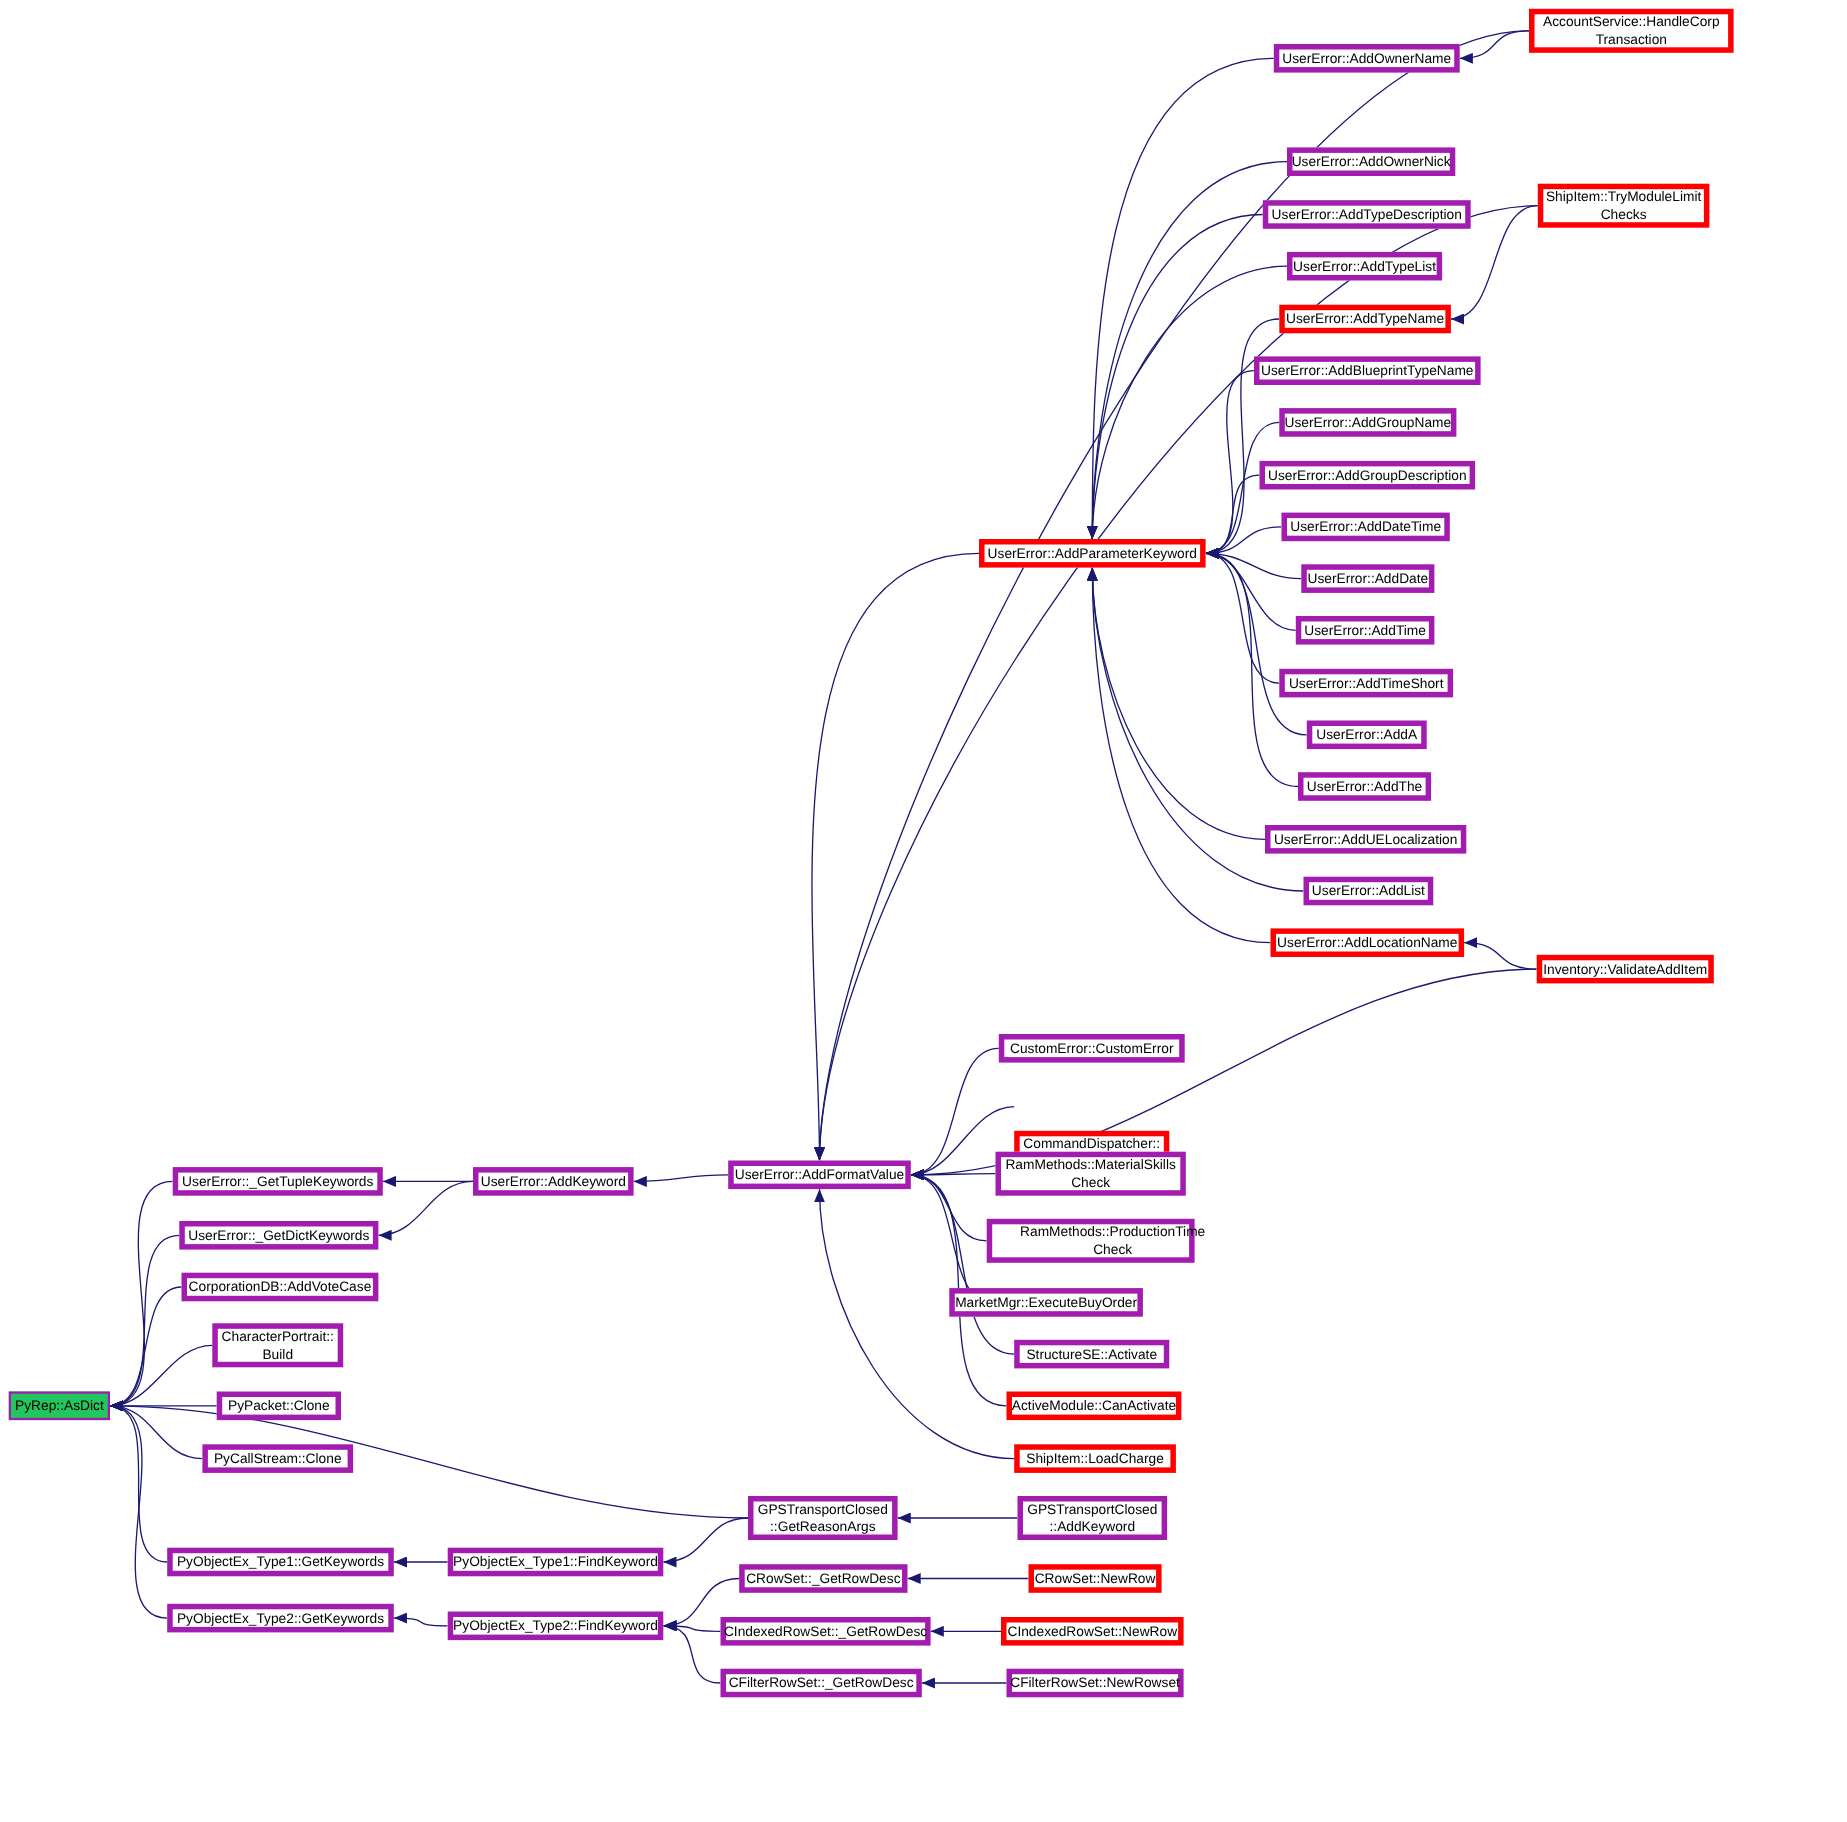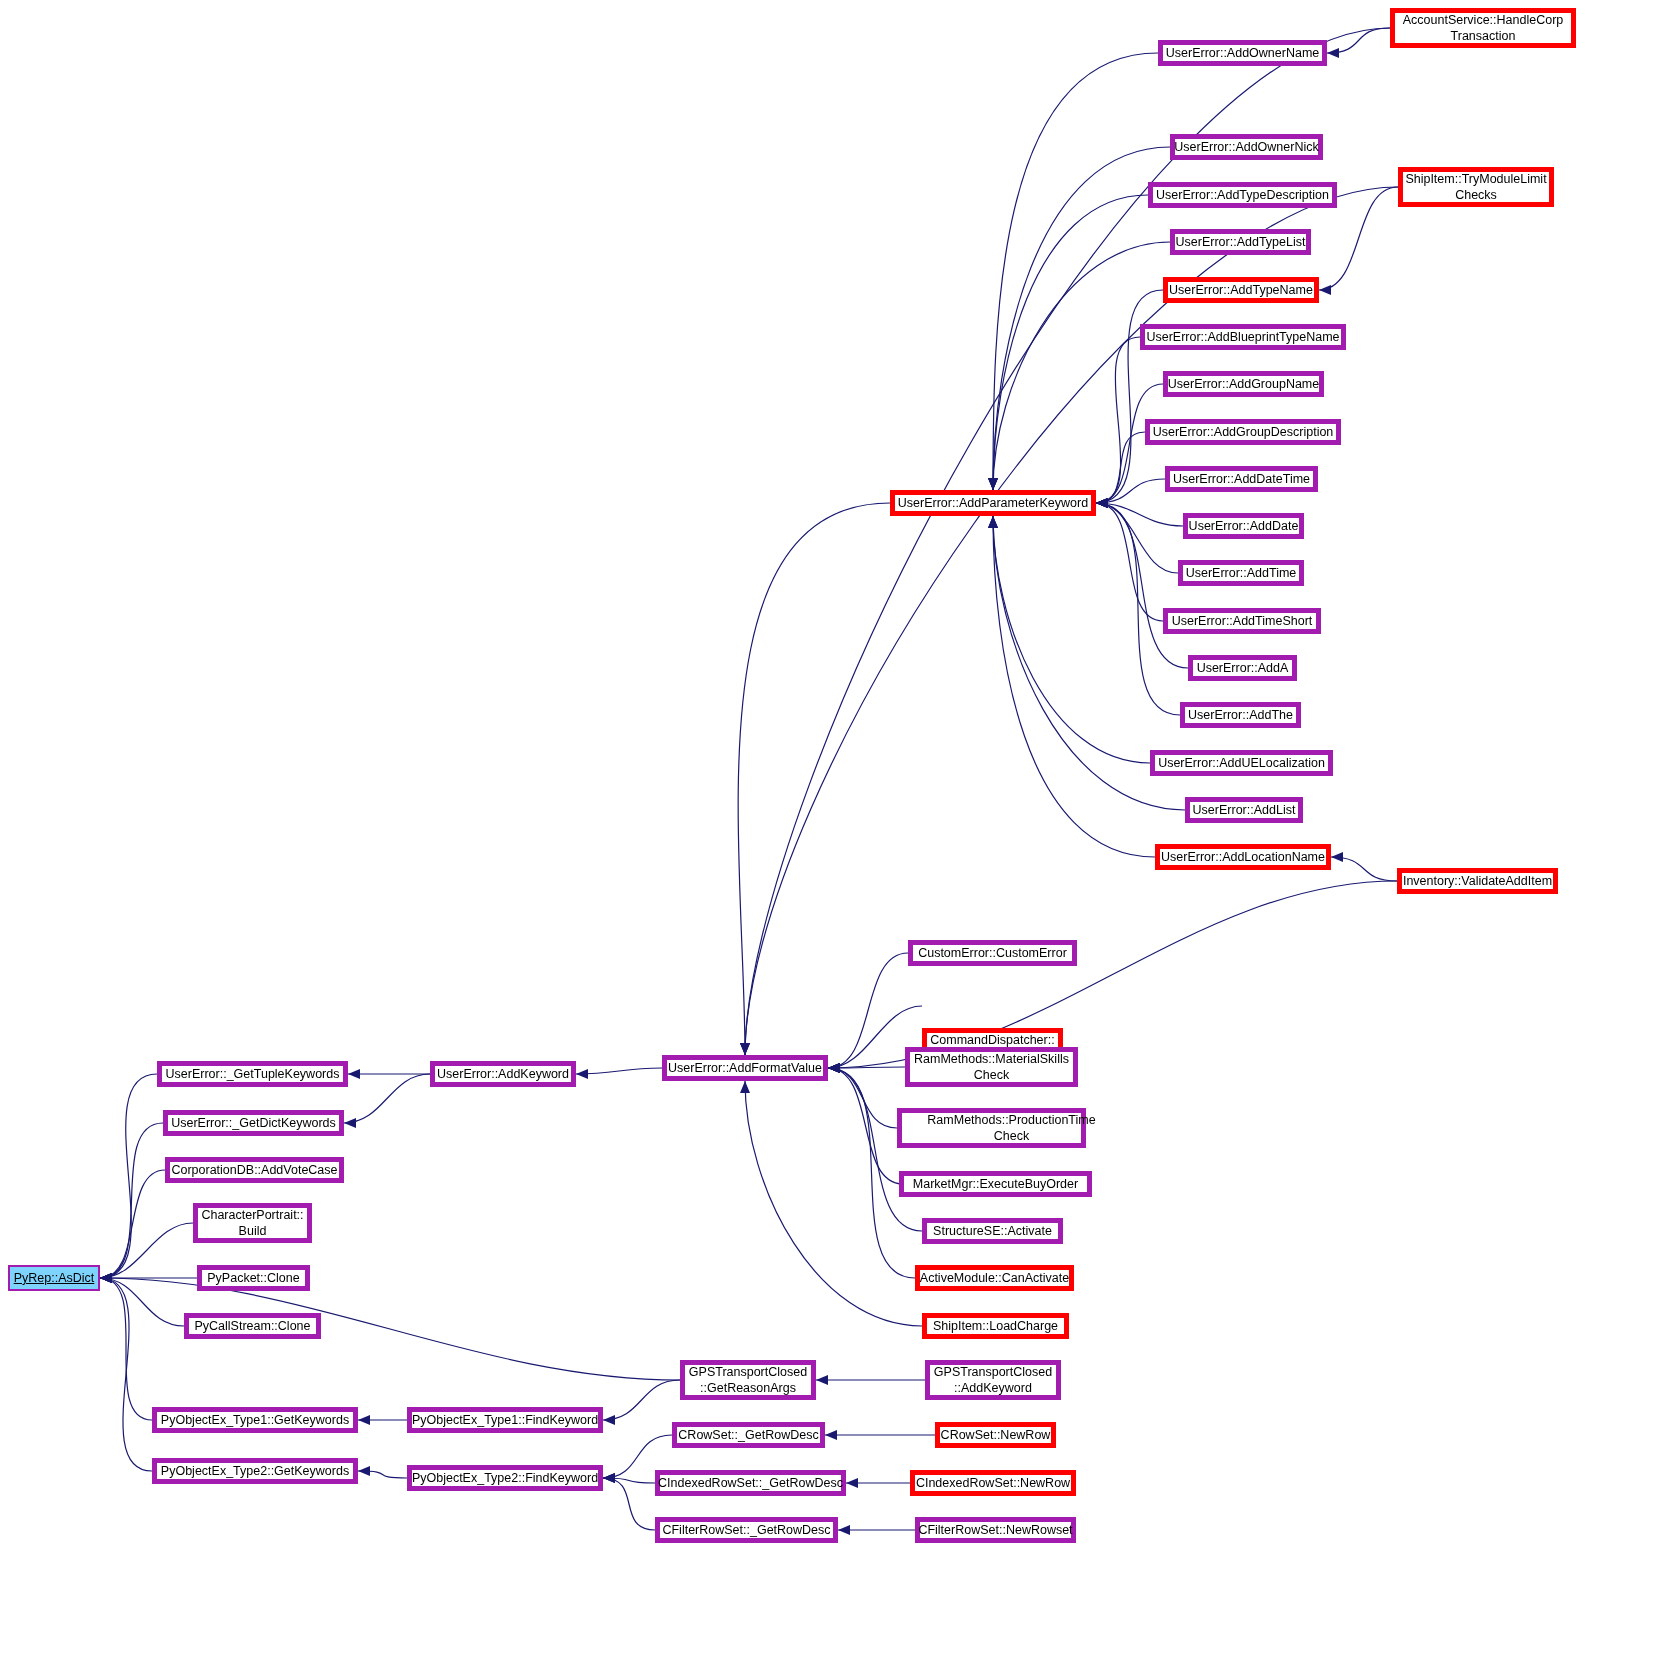--- a/index.html
+++ b/index.html
@@ -22,21 +22,21 @@
     align-items: center;
     justify-content: center;
     text-align: center;
     font-size: 12.5px;
     line-height: 1.3;
     color: #000000;
     white-space: nowrap;
     cursor: pointer;
   }
   .node.red { border-color: #ff0000; }
-  .node.root { background: #7dd3fc; border-width: 2px; text-decoration: underline; }
+  .node.root { background: #22c55e; border-width: 2px; }
 </style>
 </head>
 <body>
 
 <div id="canvas">
   <svg id="edges" xmlns="http://www.w3.org/2000/svg" width="1679" height="1656" viewBox="0 0 1679 1656">
       <defs>
         <marker id="arr" markerUnits="userSpaceOnUse" markerWidth="13" markerHeight="10" refX="12" refY="5" orient="auto">
           <path d="M0,0 L12,5 L0,10 z" fill="#191970"></path>
         </marker>
@@ -160,21 +160,21 @@
       <div>Execute</div>
     </div>
     <div class="node" style="left: 905px; top: 1047px; width: 173px; height: 40px;">
       <div>RamMethods::MaterialSkills</div>
       <div>Check</div>
     </div>
     <div class="node" style="left: 897px; top: 1108px; width: 189px; height: 40px; padding-left: 40px;">
       <div>RamMethods::ProductionTime</div>
       <div>Check</div>
     </div>
-    <div class="node" style="left: 899px; top: 1171px; width: 193px; height: 26px; align-items: center;">
+    <div class="node" style="left: 863px; top: 1171px; width: 176px; height: 26px; align-items: center;">
       <div>MarketMgr::ExecuteBuyOrder</div>
     </div>
     <div class="node" style="left: 922px; top: 1218px; width: 141px; height: 26px;">
       <div>StructureSE::Activate</div>
     </div>
     <div class="node red" style="left: 915px; top: 1265px; width: 159px; height: 26px;">
       <div>ActiveModule::CanActivate</div>
     </div>
     <div class="node red" style="left: 922px; top: 1313px; width: 147px; height: 26px;">
       <div>ShipItem::LoadCharge</div>

